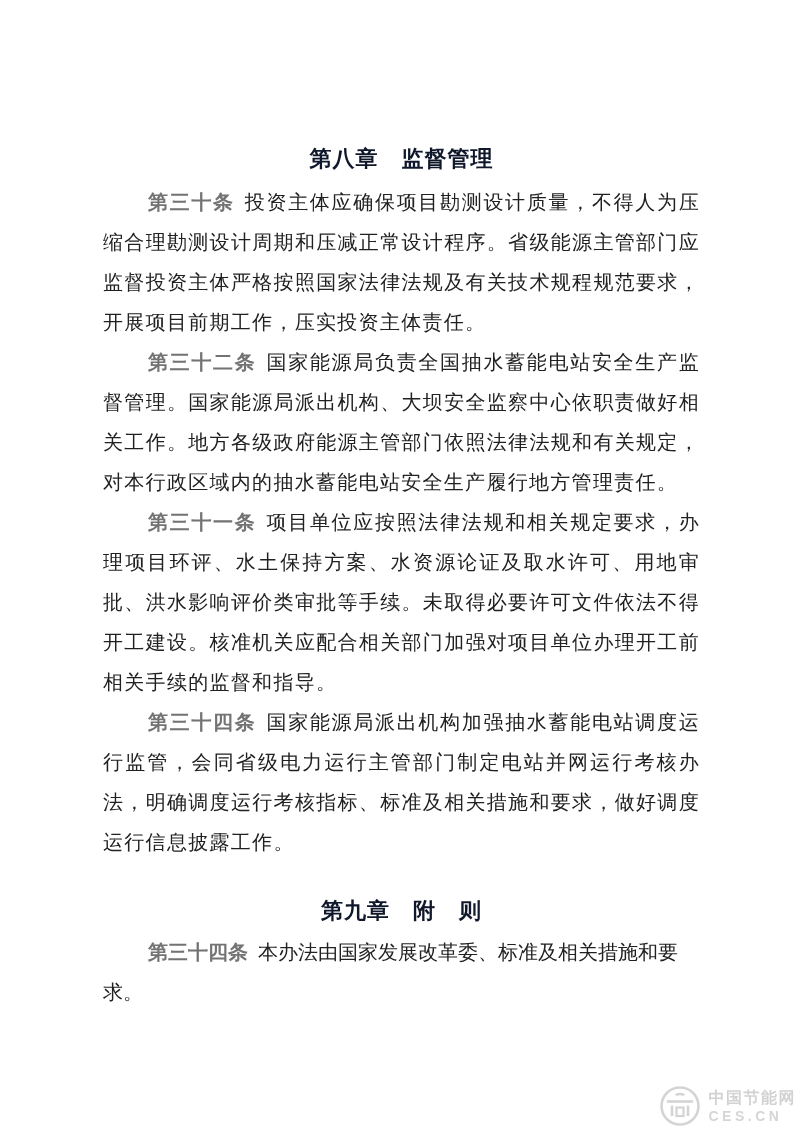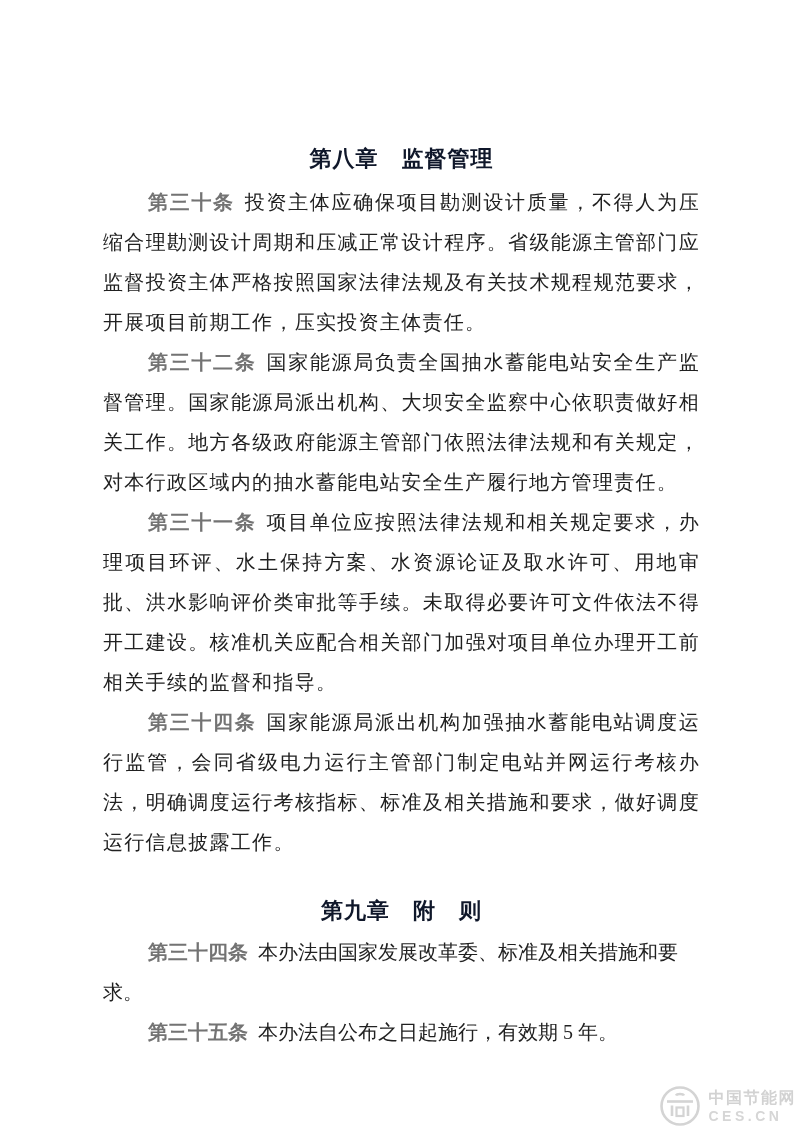--- a/index.html
+++ b/index.html
@@ -105,21 +105,20 @@
     <p class="article"><span class="article-number">第三十二条</span><span>国家能源局负责全国抽水蓄能电站安全生产监督管理。国家能源局派出机构、大坝安全监察中心依职责做好相关工作。地方各级政府能源主管部门依照法律法规和有关规定，对本行政区域内的抽水蓄能电站安全生产履行地方管理责任。</span></p>
 
     <p class="article"><span class="article-number">第三十一条</span><span>项目单位应按照法律法规和相关规定要求，办理项目环评、水土保持方案、水资源论证及取水许可、用地审批、洪水影响评价类审批等手续。未取得必要许可文件依法不得开工建设。核准机关应配合相关部门加强对项目单位办理开工前相关手续的监督和指导。</span></p>
 
     <p class="article"><span class="article-number">第三十四条</span><span>国家能源局派出机构加强抽水蓄能电站调度运行监管，会同省级电力运行主管部门制定电站并网运行考核办法，明确调度运行考核指标、标准及相关措施和要求，做好调度运行信息披露工作。</span></p>
 
     <h2 class="chapter-title ch9">第九章　附　则</h2>
 
     <p class="article tight"><span class="article-number">第三十四条</span><span>本办法由国家发展改革委、标准及相关措施和要求。</span></p>
 
-    <p class="article tight"><span class="article-number">第三十五条</span><span>本办法自公布之日起施行，有效期 5 年。</span></p>
 
   </div>
 
   <div class="watermark">
     <svg class="wm-logo" viewBox="0 0 42 42" fill="none" xmlns="http://www.w3.org/2000/svg">
       <circle cx="21" cy="21" r="18.5" stroke="#d4d4d4" stroke-width="2.6"></circle>
       <path d="M8 16.5 H34" stroke="#d4d4d4" stroke-width="2.6"></path>
       <path d="M17 10.5 C18 8.5, 24 8.5, 25 10.5" stroke="#d4d4d4" stroke-width="2.4" fill="none"></path>
       <path d="M13 31 V20.5 M29 31 V20.5" stroke="#d4d4d4" stroke-width="2.6"></path>
       <rect x="17.5" y="22.5" width="7" height="8.5" stroke="#d4d4d4" stroke-width="2.2"></rect>

